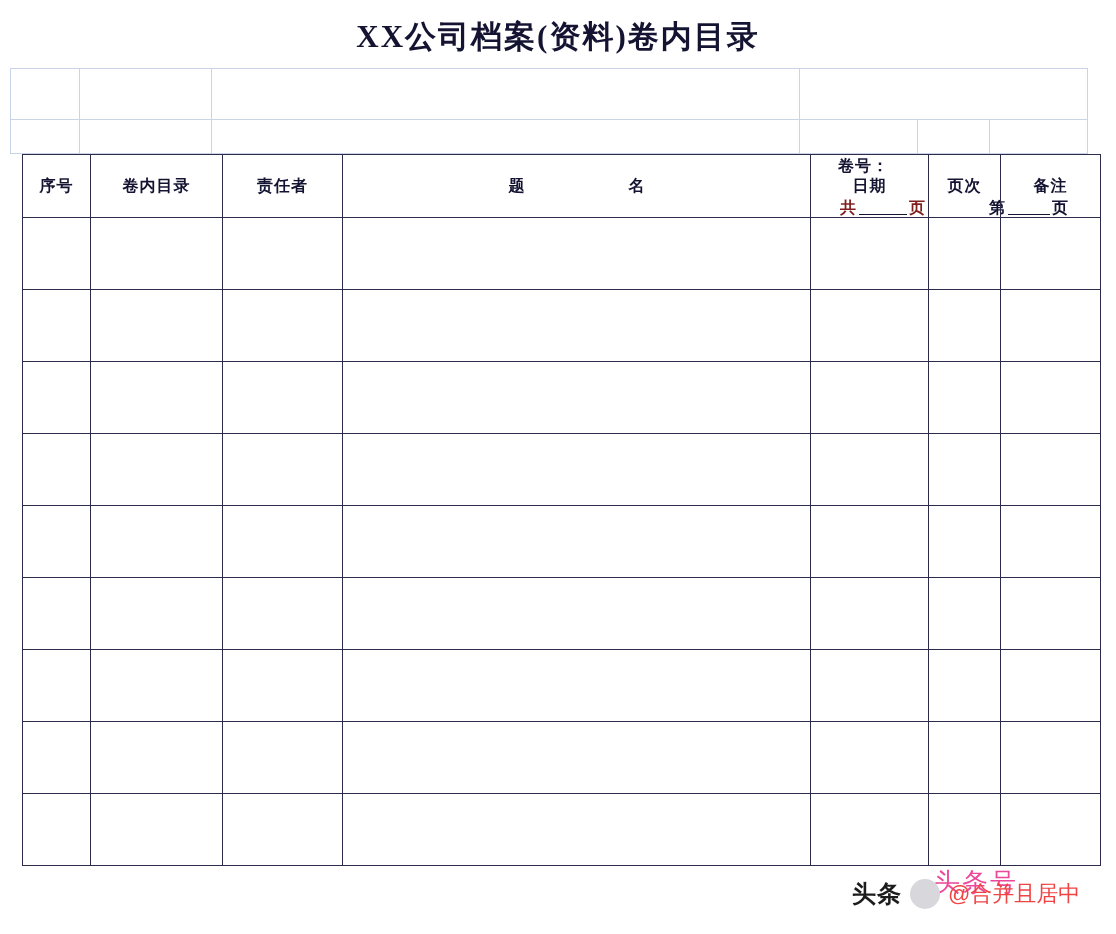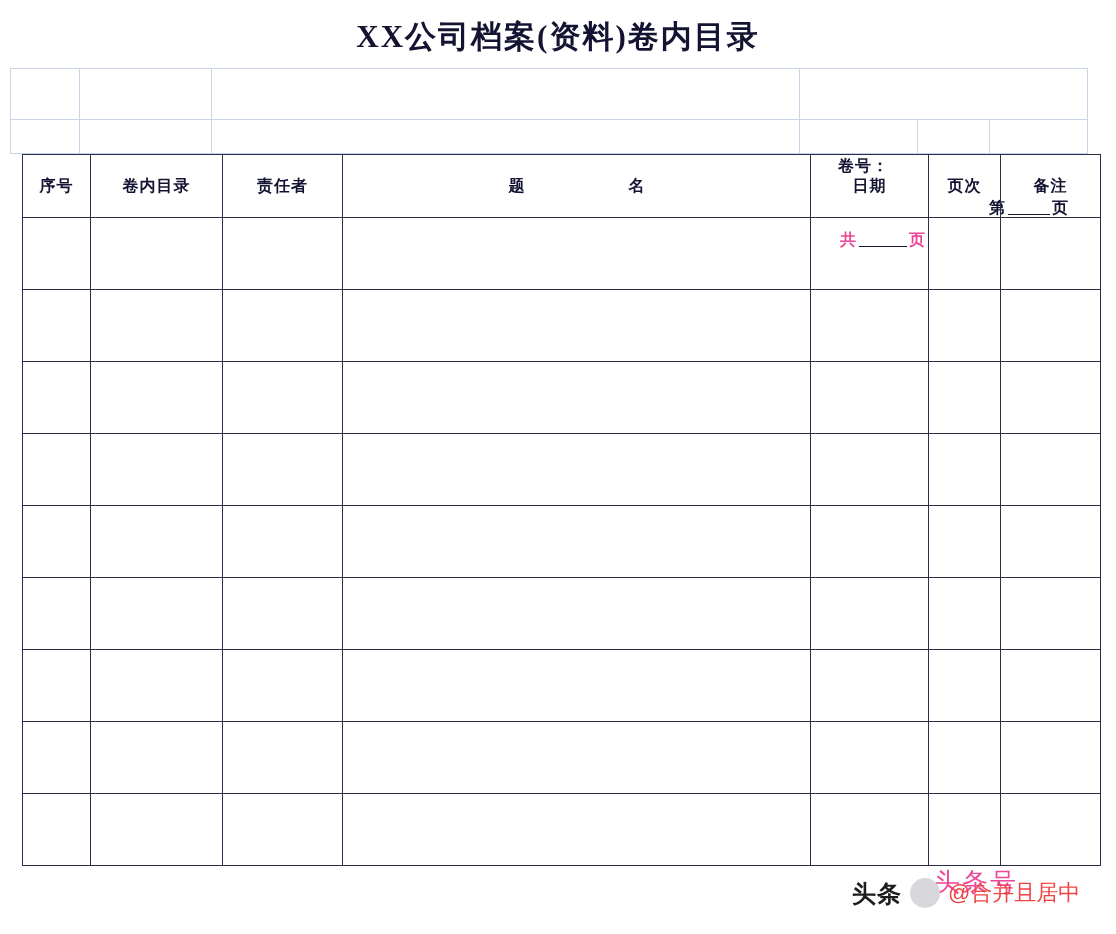--- a/index.html
+++ b/index.html
@@ -80,23 +80,22 @@
     font-weight: bold;
     color: #141432;
     letter-spacing: 1px;
   }
   .pages-total {
     position: absolute;
     left: 830px;
     top: 130px;
     font-size: 16px;
     font-weight: bold;
-    color: #ec4899;
-    letter-spacing: 1px;
-    margin-top: 32px;
+    color: #7f1d1d;
+    letter-spacing: 1px;
   }
   .pages-no {
     position: absolute;
     left: 979px;
     top: 130px;
     font-size: 16px;
     font-weight: bold;
     color: #141432;
     letter-spacing: 1px;
   }
@@ -142,20 +141,21 @@
     display: inline-block;
     letter-spacing: 24px;
     padding-left: 24px;
     text-align: right;
   }
   .footer-brand {
     position: absolute;
     left: 852px;
     top: 878px;
     display: flex;
+    align-items: center;
     gap: 8px;
     font-family: "Liberation Sans", sans-serif;
   }
   .footer-brand .ft-word {
     font-size: 24px;
     font-weight: bold;
     color: #1c1c1c;
     letter-spacing: 1px;
   }
   .footer-brand .ft-avatar {

